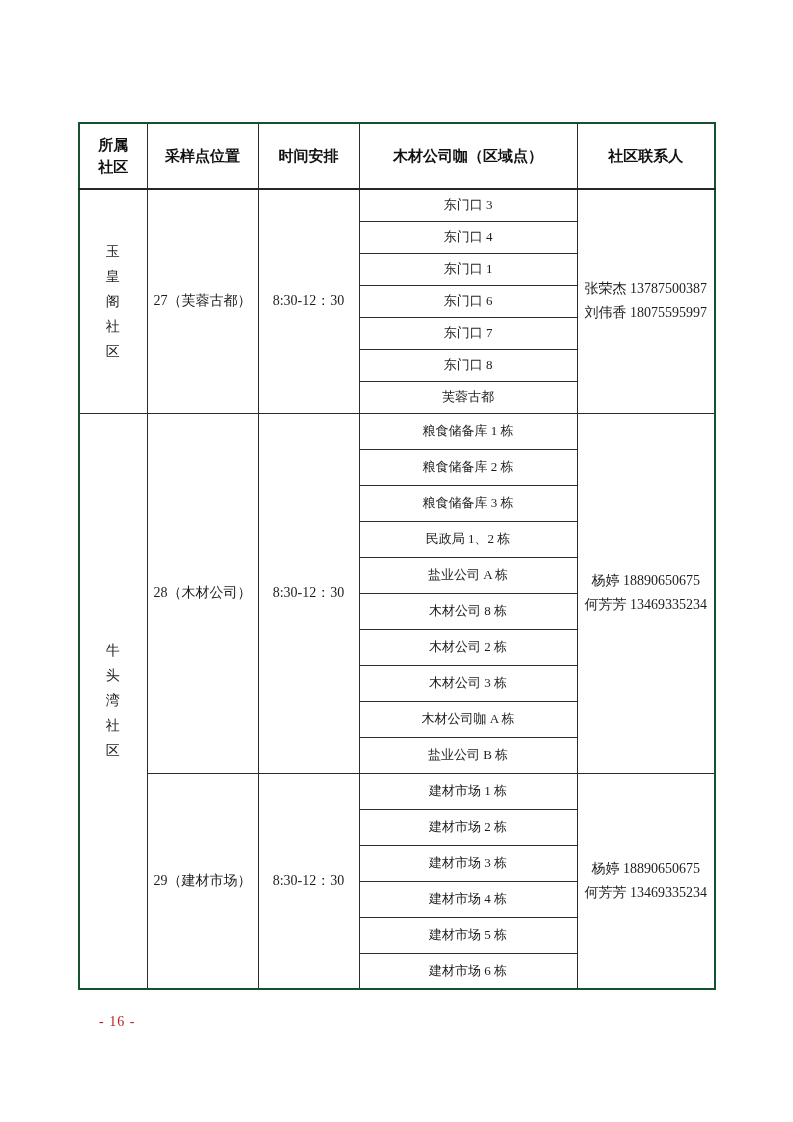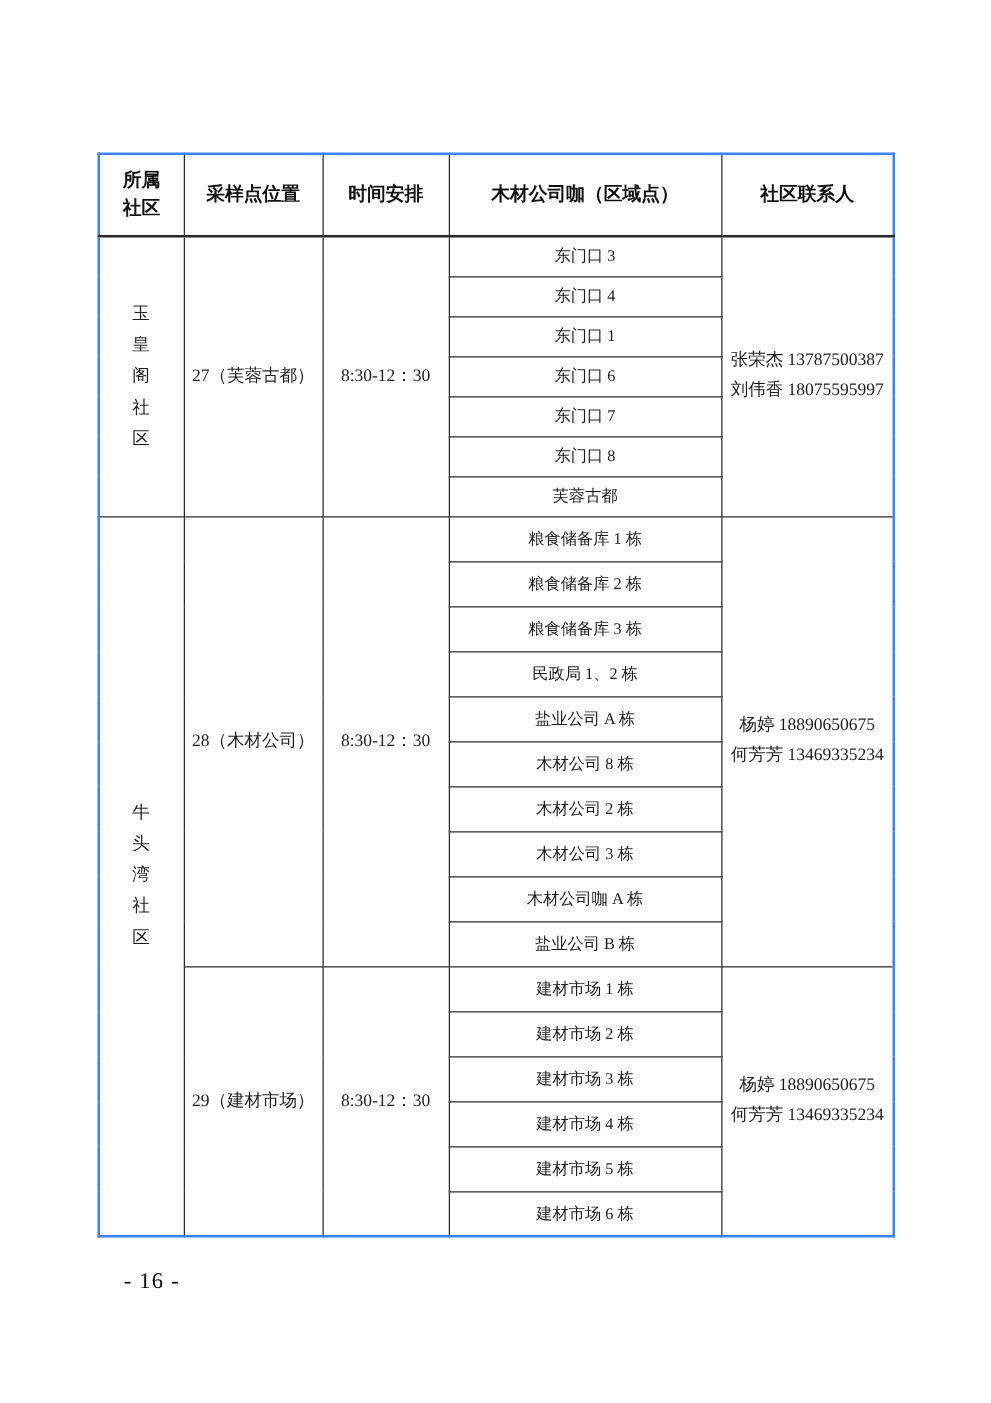--- a/index.html
+++ b/index.html
@@ -16,21 +16,21 @@
     color: #1d1d1d;
     overflow: hidden;
   }
   table.schedule {
     position: absolute;
     left: 78px;
     top: 122px;
     width: 636px;
     border-collapse: collapse;
     table-layout: fixed;
-    border: 2px solid #3b82f6;
+    border: 2px solid #14532d;
   }
   table.schedule th,
   table.schedule td {
     border: 1px solid #2c2c2c;
     padding: 0 2px;
     text-align: center;
     vertical-align: middle;
     overflow: hidden;
   }
   table.schedule thead th {
@@ -62,23 +62,23 @@
   }
   td.contact {
     font-size: 14px;
     line-height: 24px;
     white-space: pre-line;
   }
   .page-number {
     position: absolute;
     left: 99px;
     top: 1014px;
-    font-size: 18px;
+    font-size: 14px;
     letter-spacing: 1px;
-    color: #000000;
+    color: #b91c1c;
     font-family: "Liberation Serif", "DejaVu Serif", serif;
   }
 </style>
 </head>
 <body>
 
 <div class="sheet">
 
   <table class="schedule">
     <colgroup>

